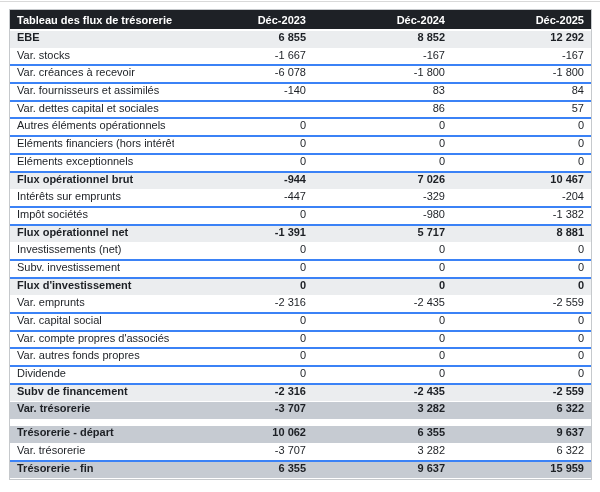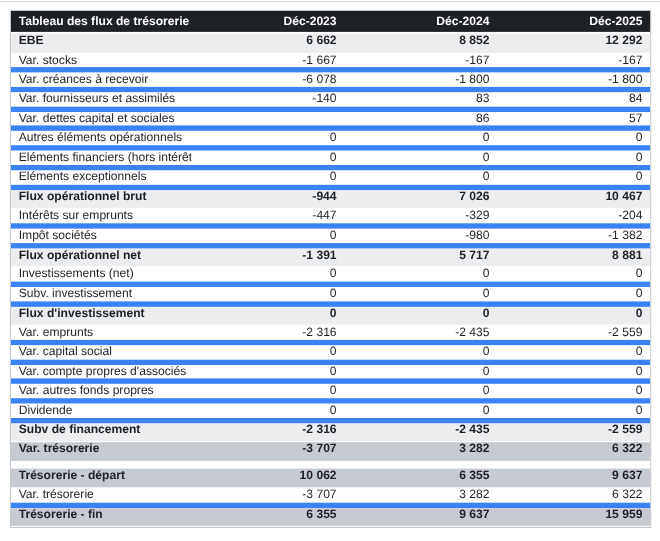--- a/index.html
+++ b/index.html
@@ -34,21 +34,21 @@
     font-size: 11px;
     border-bottom: 2px solid #ffffff;
   }
   .row {
     display: flex;
     align-items: flex-start;
     height: 17.7px;
     font-size: 11px;
     background: #ffffff;
   }
-  .row.normal { border-bottom: 5px solid #3b82f6; }
+  .row.normal { border-bottom: 2px solid #3b82f6; }
   .row.subtotal {
     background: #ebedef;
     font-weight: bold;
     border-bottom: 1px solid #ffffff;
   }
   .row.total {
     background: #c6cbd2;
     font-weight: bold;
     border-bottom: 1px solid #ffffff;
   }
@@ -78,21 +78,21 @@
 <div class="fin-table">
   <div class="header-row">
     <div class="cell label">Tableau des flux de trésorerie (€)</div>
     <div class="cell num">Déc-2023</div>
     <div class="cell num">Déc-2024</div>
     <div class="cell num">Déc-2025</div>
   </div>
   <div id="rows">
   <div class="row subtotal">
     <div class="cell label">EBE</div>
-    <div class="cell num">6 662</div>
+    <div class="cell num">6 855</div>
     <div class="cell num">8 852</div>
     <div class="cell num">12 292</div>
   </div>
 
   <div class="row normal">
     <div class="cell label">Var. stocks</div>
     <div class="cell num">-1 667</div>
     <div class="cell num">-167</div>
     <div class="cell num">-167</div>
   </div>

